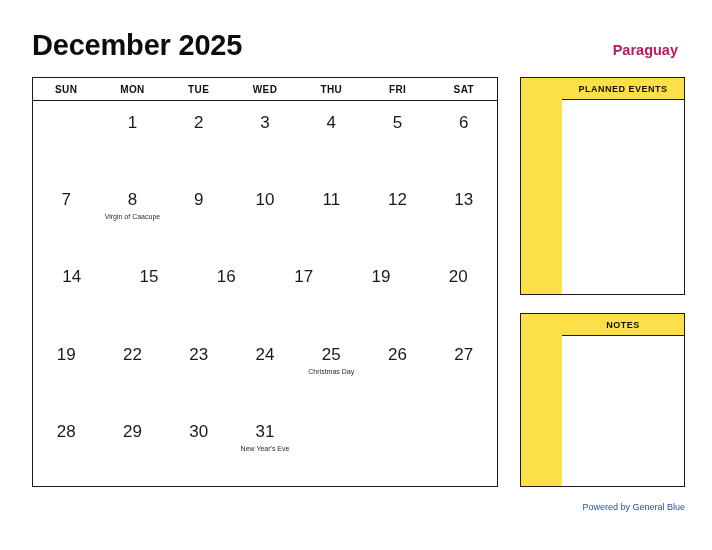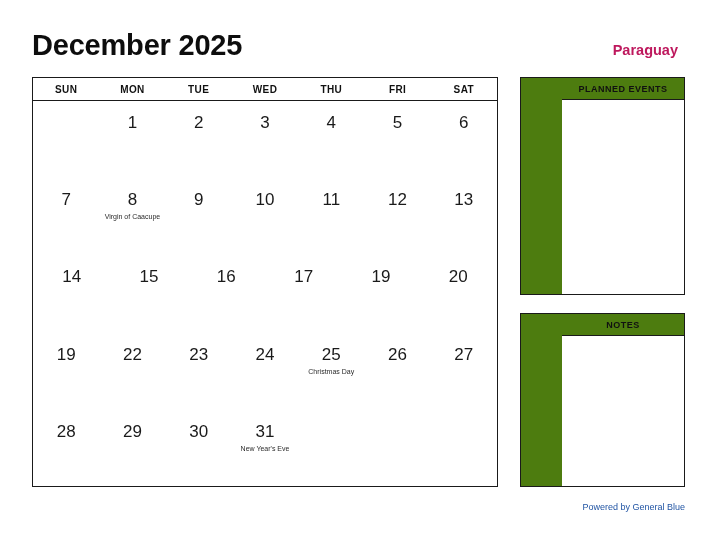--- a/index.html
+++ b/index.html
@@ -111,21 +111,21 @@
   }
   .day-cell.empty .day-number { visibility: hidden; }
 
   
   .side-panel {
     position: absolute;
     left: 520px;
     width: 165px;
     border: 1.4px solid #1a1a1a;
     box-sizing: border-box;
-    background: #4d7c0f;
+    background: #fde047;
     padding-left: 41px;
   }
   .panel-planned { top: 77px; height: 218px; }
   .panel-notes   { top: 313px; height: 174px; text-align: right; }
 
   .panel-title {
     height: 21px;
     border-bottom: 1.4px solid #1a1a1a;
     display: flex;
     align-items: center;

